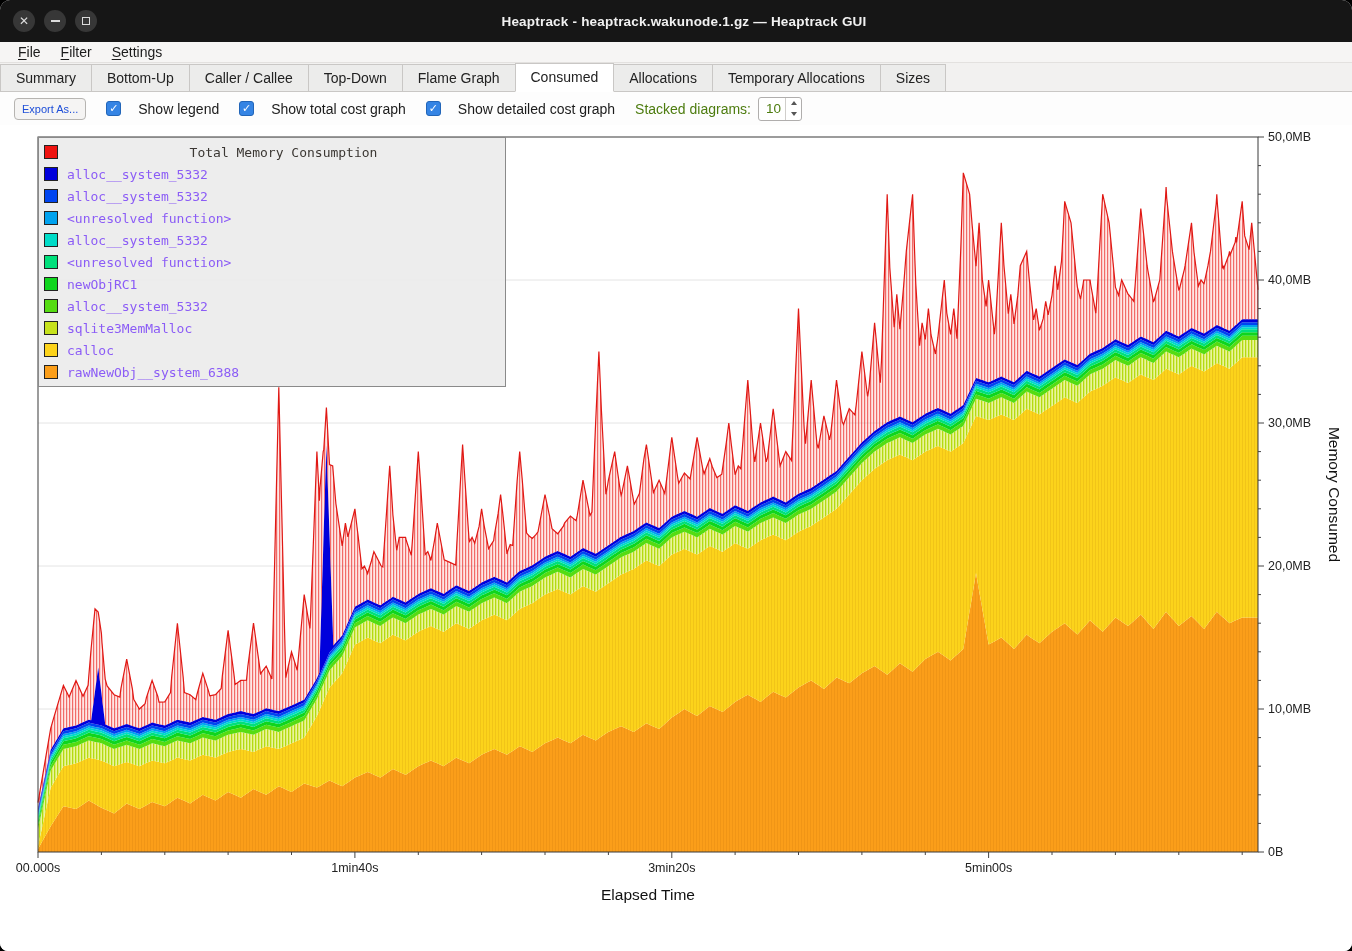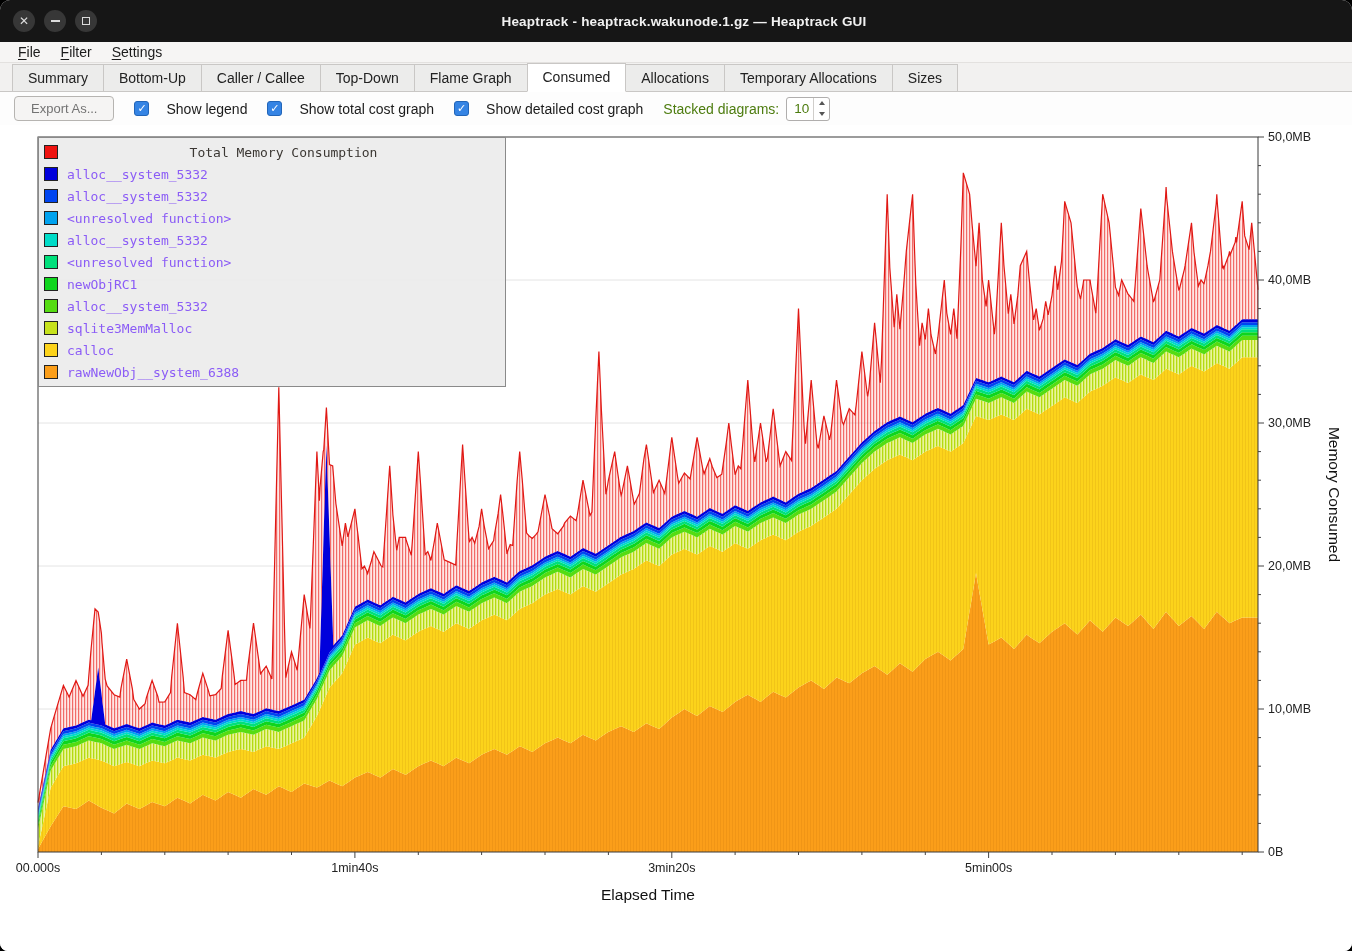--- a/index.html
+++ b/index.html
@@ -17,33 +17,33 @@
   .title-text { position:absolute; left:16px; right:0; text-align:center; color:#f1f1f1;
                 font-size:13.5px; font-weight:bold; letter-spacing:.2px; }
 
   
   .menubar { height:21px; background:#f6f5f4; display:flex; align-items:center; padding-left:8px;
              border-bottom:1px solid #e3e1df; flex:0 0 auto; }
   .menu-item { font-size:14px; color:#1b1b1b; padding:3px 10px; border-radius:3px; }
   .menu-item u { text-underline-offset:2px; }
 
   
-  .tabbar { height:29px; background:#f2f1f0; display:flex; align-items:flex-end; padding-left:12px;
+  .tabbar { height:29px; background:#f2f1f0; display:flex; align-items:flex-end; padding-left:0;
             border-bottom:1px solid #c9c7c5; flex:0 0 auto; }
   .tab { font-size:14px; color:#222; padding:5px 15px 6px 15px; background:#ececeb;
          border:1px solid #c9c7c5; border-bottom:none; margin-right:-1px; height:27px;
          display:flex; align-items:center; }
   .tab.active { background:#ffffff; height:29px; margin-bottom:-1px; border-bottom:1px solid #fff;
                 position:relative; z-index:2; }
 
   
   .toolbar { height:33px; background:#fdfdfd; display:flex; align-items:center; gap:20px;
              padding:0 14px; flex:0 0 auto; }
-  .btn { font-size:13px; color:#737373; background:#f5f4f3; border:1px solid #b6b4b1;
-         border-radius:4px; padding:4px 16px; }
+  .btn { font-size:11px; color:#1d4ed8; background:#f5f4f3; border:1px solid #b6b4b1;
+         border-radius:4px; padding:4px 7px; }
   .checkbox { display:flex; align-items:center; gap:17px; font-size:14px; color:#1b1b1b; }
   .checkbox .box { width:15px; height:15px; border:1px solid #9a9a9a; border-radius:3px; background:#fff;
                    display:flex; align-items:center; justify-content:center; }
   .checkbox.checked .box { background:#3584e4; border-color:#2265b8; }
   .checkbox.checked .box::after { content:"✓"; color:#fff; font-size:11px; line-height:1; }
   .spin-group { display:flex; align-items:center; gap:7px; font-size:14px; color:#4d7c0f; }
   .spinbox { display:flex; border:1px solid #b0aead; border-radius:3px; background:#fff; height:24px; }
   .spin-value { width:26px; display:flex; align-items:center; padding-left:7px; font-size:13.5px; }
   .spin-btns { width:16px; border-left:1px solid #d0cecb; display:flex; flex-direction:column; }
   .spin-up, .spin-down { flex:1; display:flex; align-items:center; justify-content:center; }

